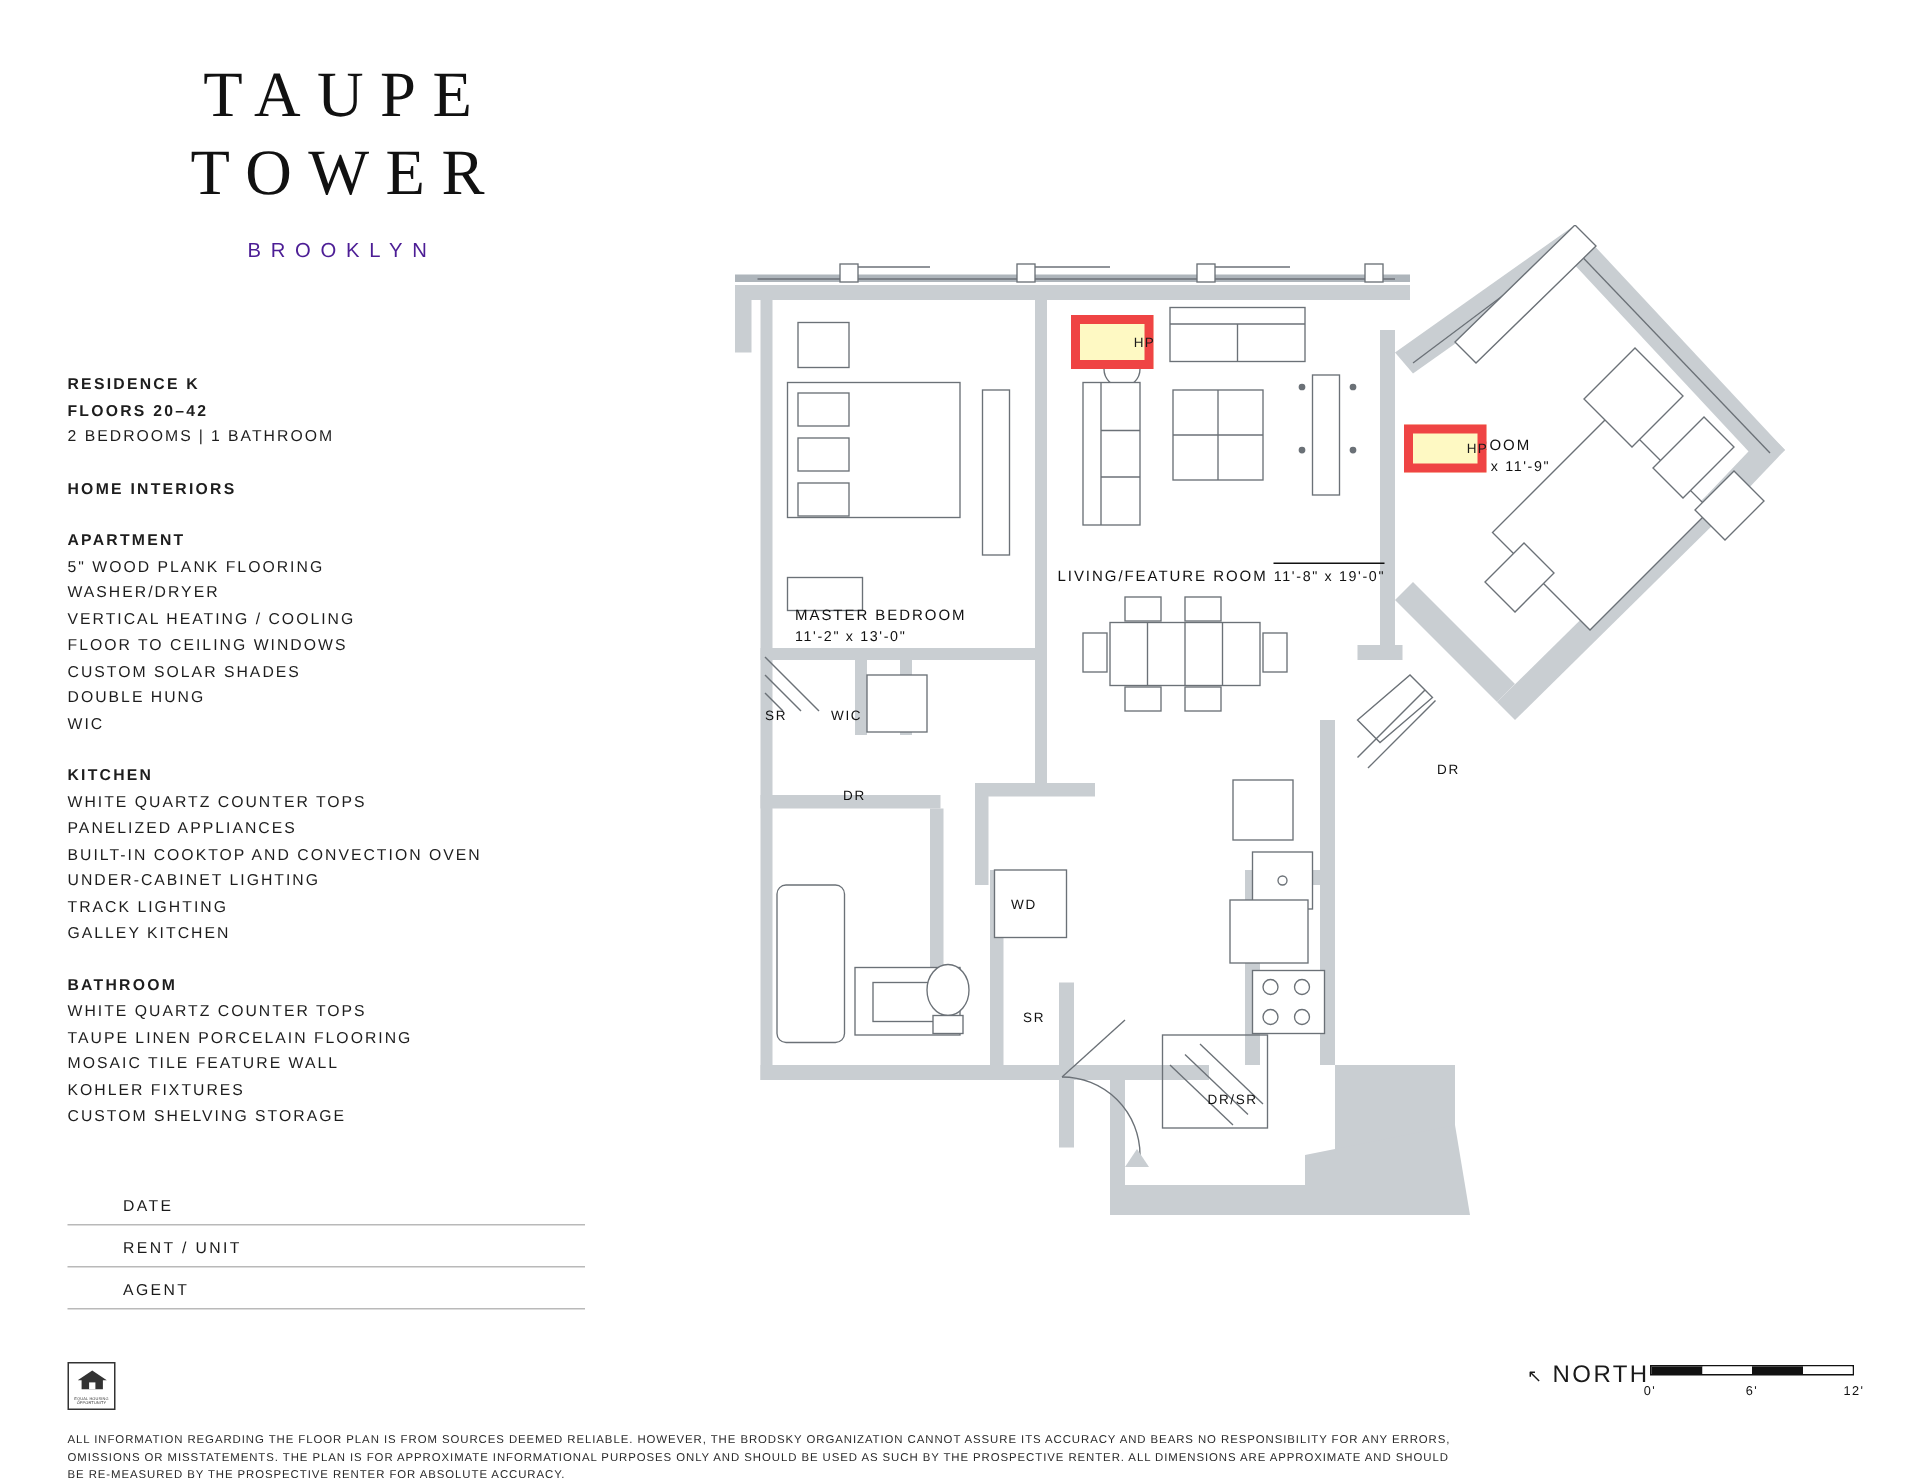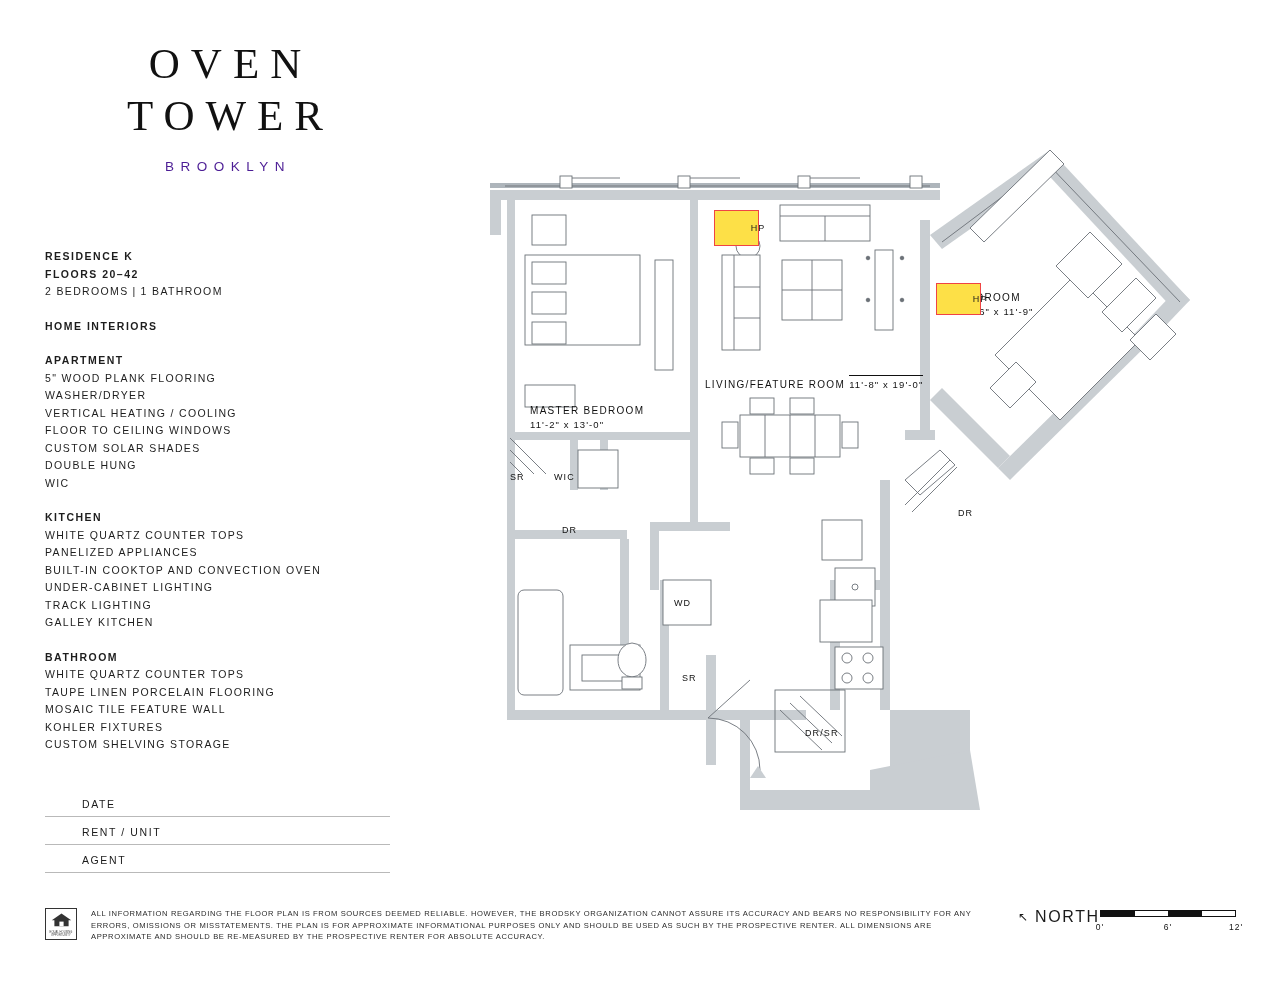--- a/index.html
+++ b/index.html
@@ -64,20 +64,21 @@
 
   
   .footer {
     position: absolute;
     left: 45px;
     top: 908px;
     width: 930px;
     display: flex;
     gap: 14px;
     align-items: flex-start;
+    flex-direction: column;
   }
   .eho {
     width: 32px; height: 32px;
     border: 1.5px solid #333;
     flex: 0 0 auto;
     position: relative;
     background: #fff;
   }
   .eho .house {
     position: absolute; left: 5px; top: 4px; width: 21px; height: 14px;
@@ -122,43 +123,43 @@
     position: absolute;
     text-align: left;
     font-size: 10px;
     letter-spacing: 1.3px;
     color: #111;
     white-space: nowrap;
   }
   .room-label .dim { font-size: 9.5px; letter-spacing: 1.1px; display: block; margin-top: 3px; }
   .tagbox {
     position: absolute;
-    background: #fde047;
+    background: #fef9c3;
     color: #1b1b1b;
     font-size: 9px;
     letter-spacing: 1px;
     display: flex; align-items: center; justify-content: center;
-    border: 1px solid #ef4444;
+    border: 6px solid #ef4444;
     padding-left: 43px;
   }
   .tagplain {
     position: absolute;
     font-size: 9px;
     letter-spacing: 1.1px;
     color: #111;
     white-space: nowrap;
   }
 </style>
 </head>
 <body>
 
 <div class="page">
 
   <div class="brand">
-    <div class="brand-line1">OVEN</div>
+    <div class="brand-line1">TAUPE</div>
     <div class="brand-line2">TOWER</div>
     <div class="brand-sub">BROOKLYN</div>
   </div>
 
   <div class="spec">
     <div class="hdr">RESIDENCE K</div>
     <div class="hdr">FLOORS 20–42</div>
     <div class="row">
       <span>2 BEDROOMS</span><span class="divider-pipe">|</span><span>1 BATHROOM</span>
     </div>

